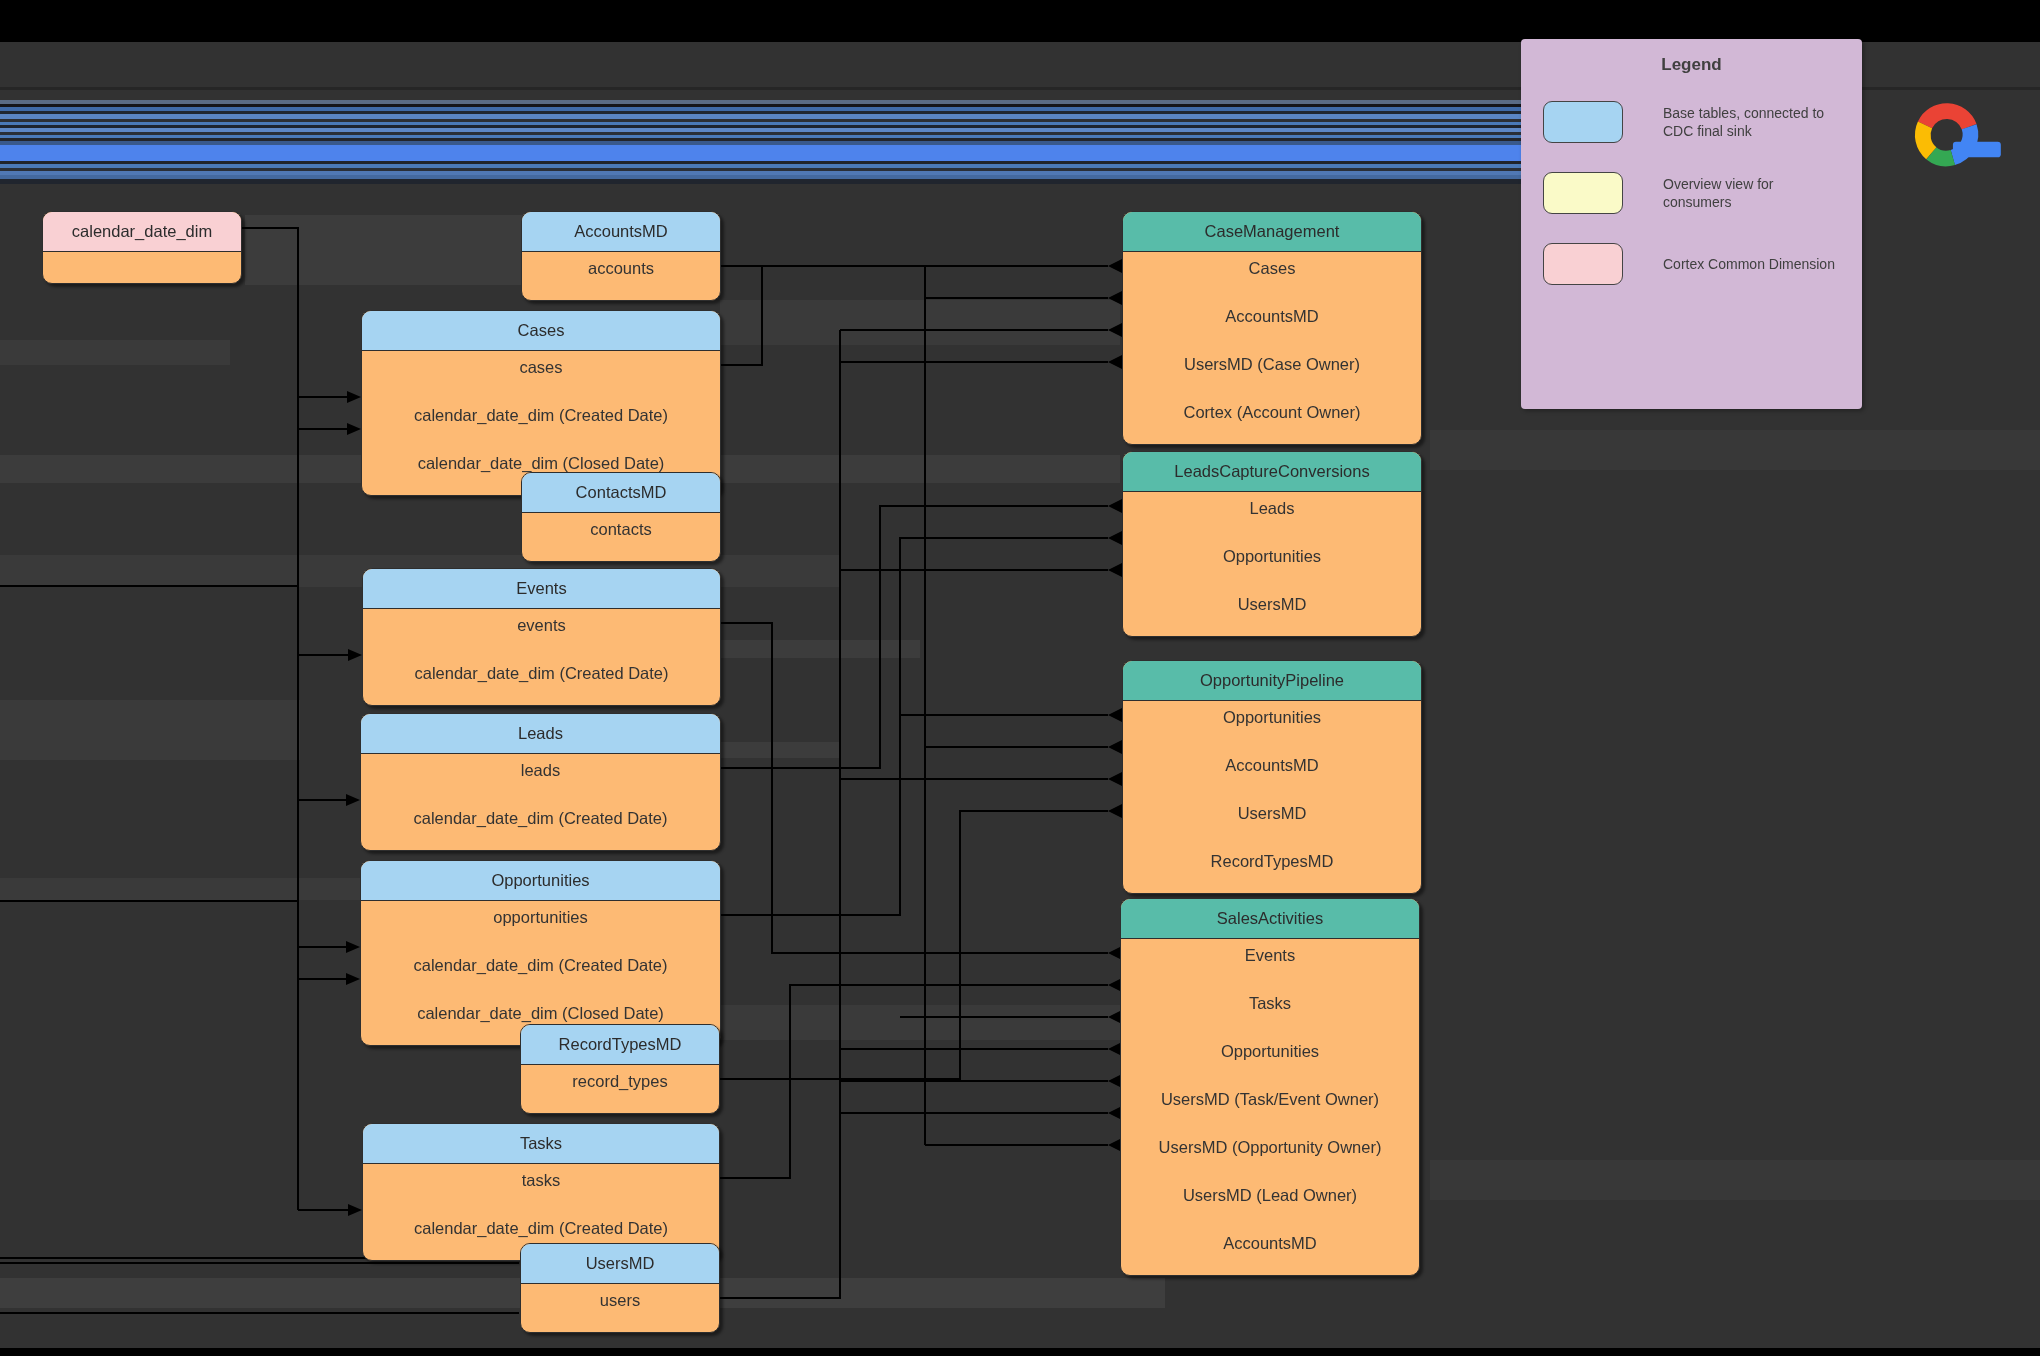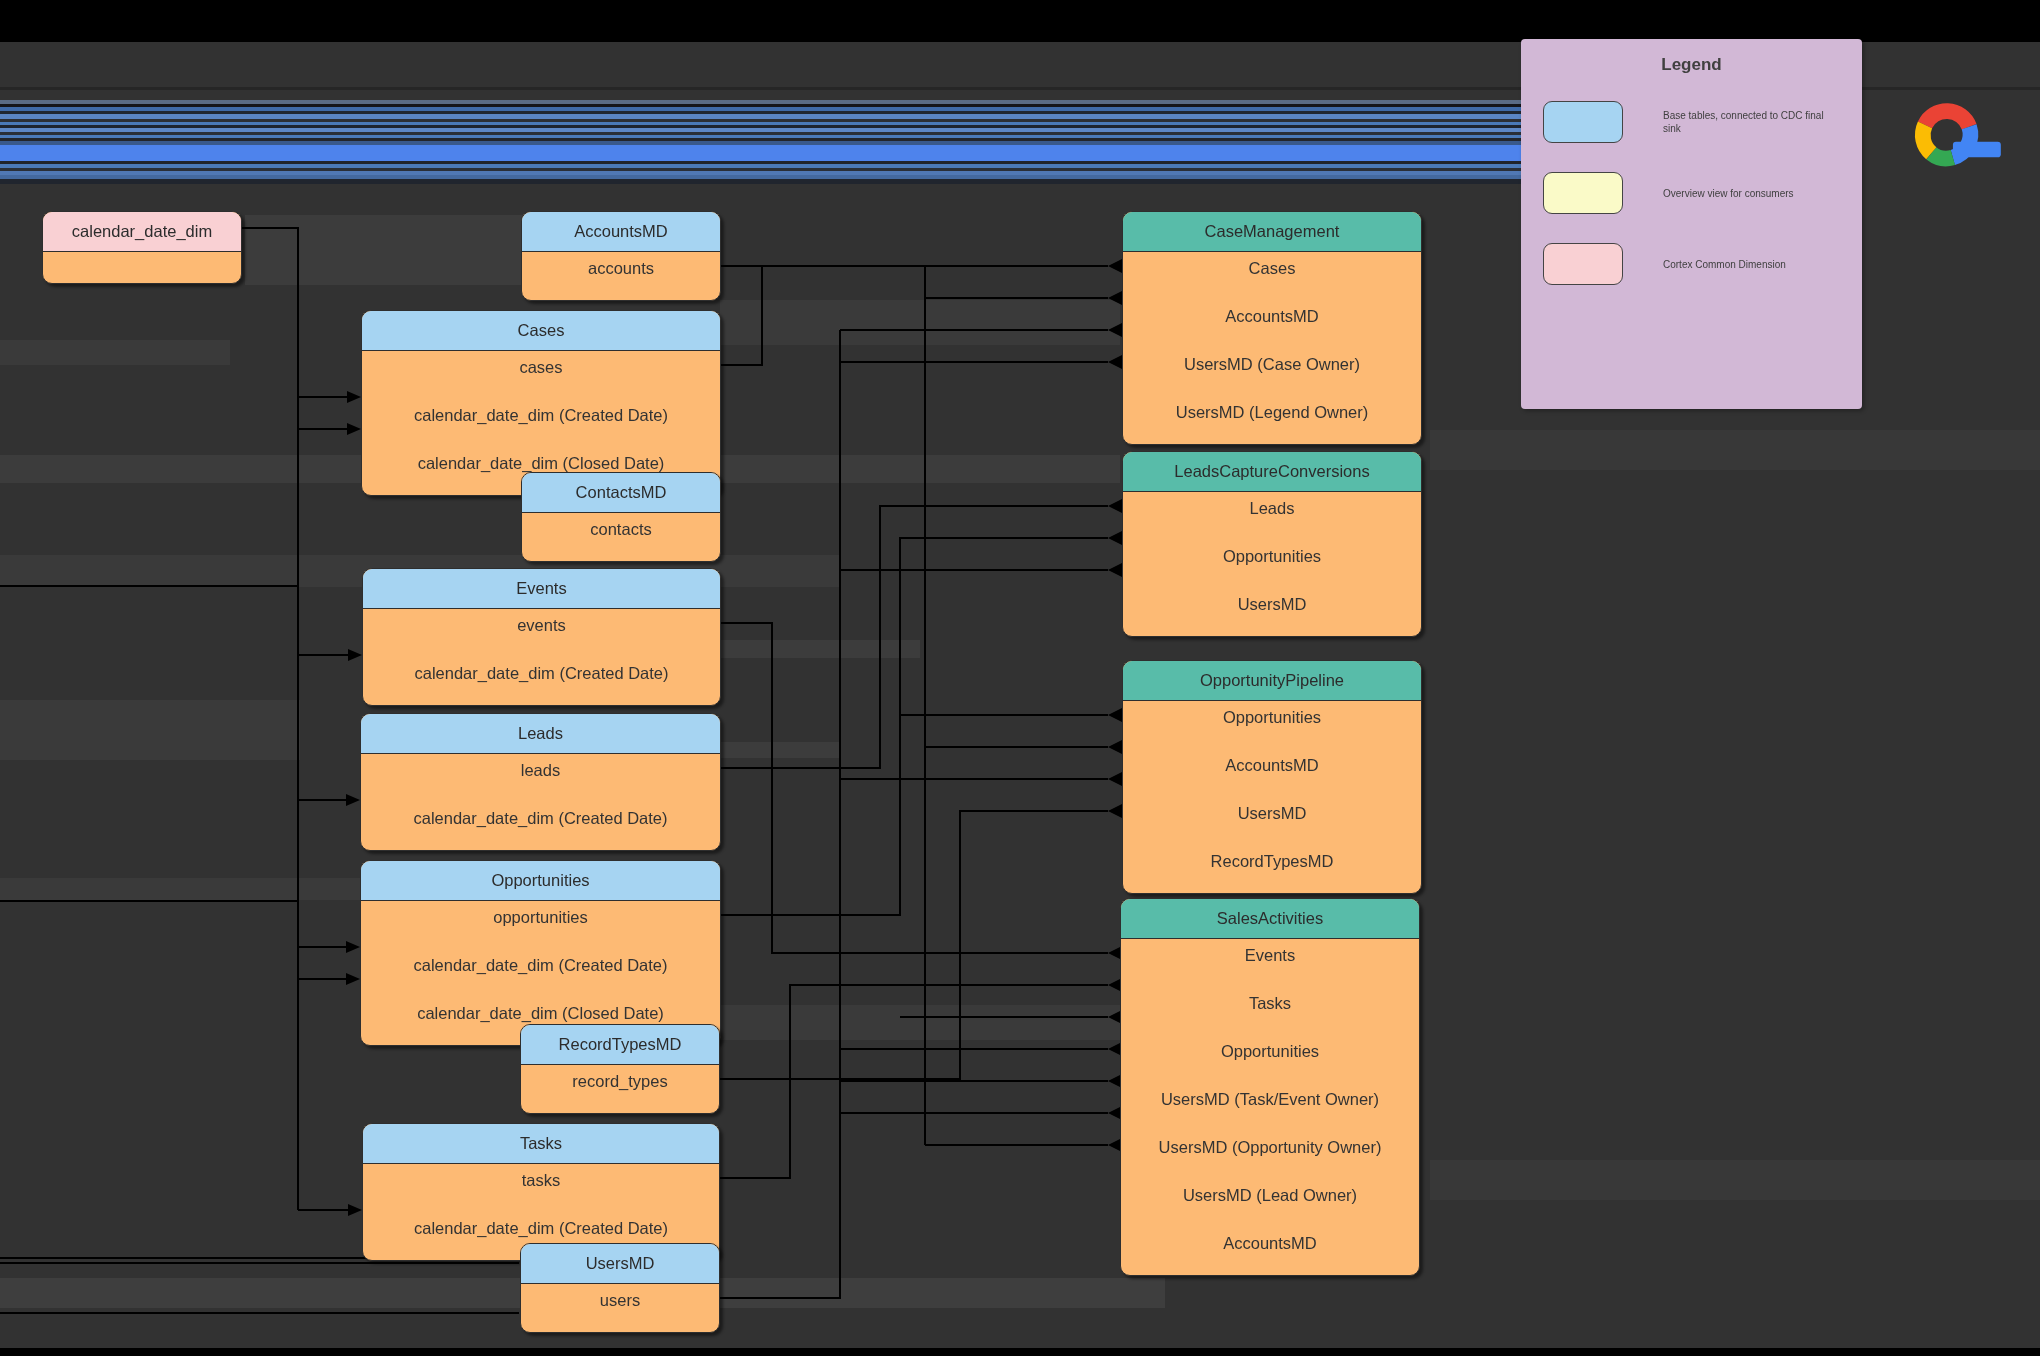--- a/index.html
+++ b/index.html
@@ -26,21 +26,21 @@
   .tbl-header{height:39px;line-height:39px;text-align:center;border-bottom:1px solid #2e2e2e;
        color:#2c2c2c;}
   .tbl-row{height:48px;line-height:32px;text-align:center;white-space:nowrap;}
   .tbl-empty{height:31px;}
   #legend{position:absolute;left:1521px;top:39px;width:341px;height:370px;background:#d2b8d6;
        border-radius:4px;box-shadow:2px 2px 4px rgba(0,0,0,.3);box-sizing:border-box;
        padding:16px 22px 0 22px;color:#404040;}
   #legend .lg-title{text-align:center;font-weight:bold;font-size:17px;margin-bottom:26px;}
   .lg-item{display:flex;align-items:center;margin-bottom:29px;}
   .lg-swatch{width:78px;height:40px;border:1.5px solid #444;border-radius:9px;flex:none;}
-  .lg-label{margin-left:40px;font-size:10px;line-height:1.3;}
+  .lg-label{margin-left:40px;font-size:14px;line-height:1.3;}
   #logo{position:absolute;left:1905px;top:93px;}
 </style>
 </head>
 <body>
 
 <div id="canvas">
   <div id="top-black" class="band"></div>
   <div id="top-line" class="band"></div>
   <div id="stripes"></div>
   <div id="bottom-black" class="band"></div>
@@ -168,21 +168,21 @@
       </div>
       <div class="tbl" style="left: 520px; top: 1243px; width: 198px;">
         <div class="tbl-header" style="background: rgb(166, 212, 242);">UsersMD</div>
         <div class="tbl-row">users</div>
       </div>
       <div class="tbl" style="left: 1122px; top: 211px; width: 298px;">
         <div class="tbl-header" style="background: rgb(88, 188, 169);">CaseManagement</div>
         <div class="tbl-row">Cases</div>
         <div class="tbl-row">AccountsMD</div>
         <div class="tbl-row">UsersMD (Case Owner)</div>
-        <div class="tbl-row">UsersMD (Legend Owner)</div>
+        <div class="tbl-row">Cortex (Account Owner)</div>
       </div>
       <div class="tbl" style="left: 1122px; top: 451px; width: 298px;">
         <div class="tbl-header" style="background: rgb(88, 188, 169);">LeadsCaptureConversions</div>
         <div class="tbl-row">Leads</div>
         <div class="tbl-row">Opportunities</div>
         <div class="tbl-row">UsersMD</div>
       </div>
       <div class="tbl" style="left: 1122px; top: 660px; width: 298px;">
         <div class="tbl-header" style="background: rgb(88, 188, 169);">OpportunityPipeline</div>
         <div class="tbl-row">Opportunities</div>

